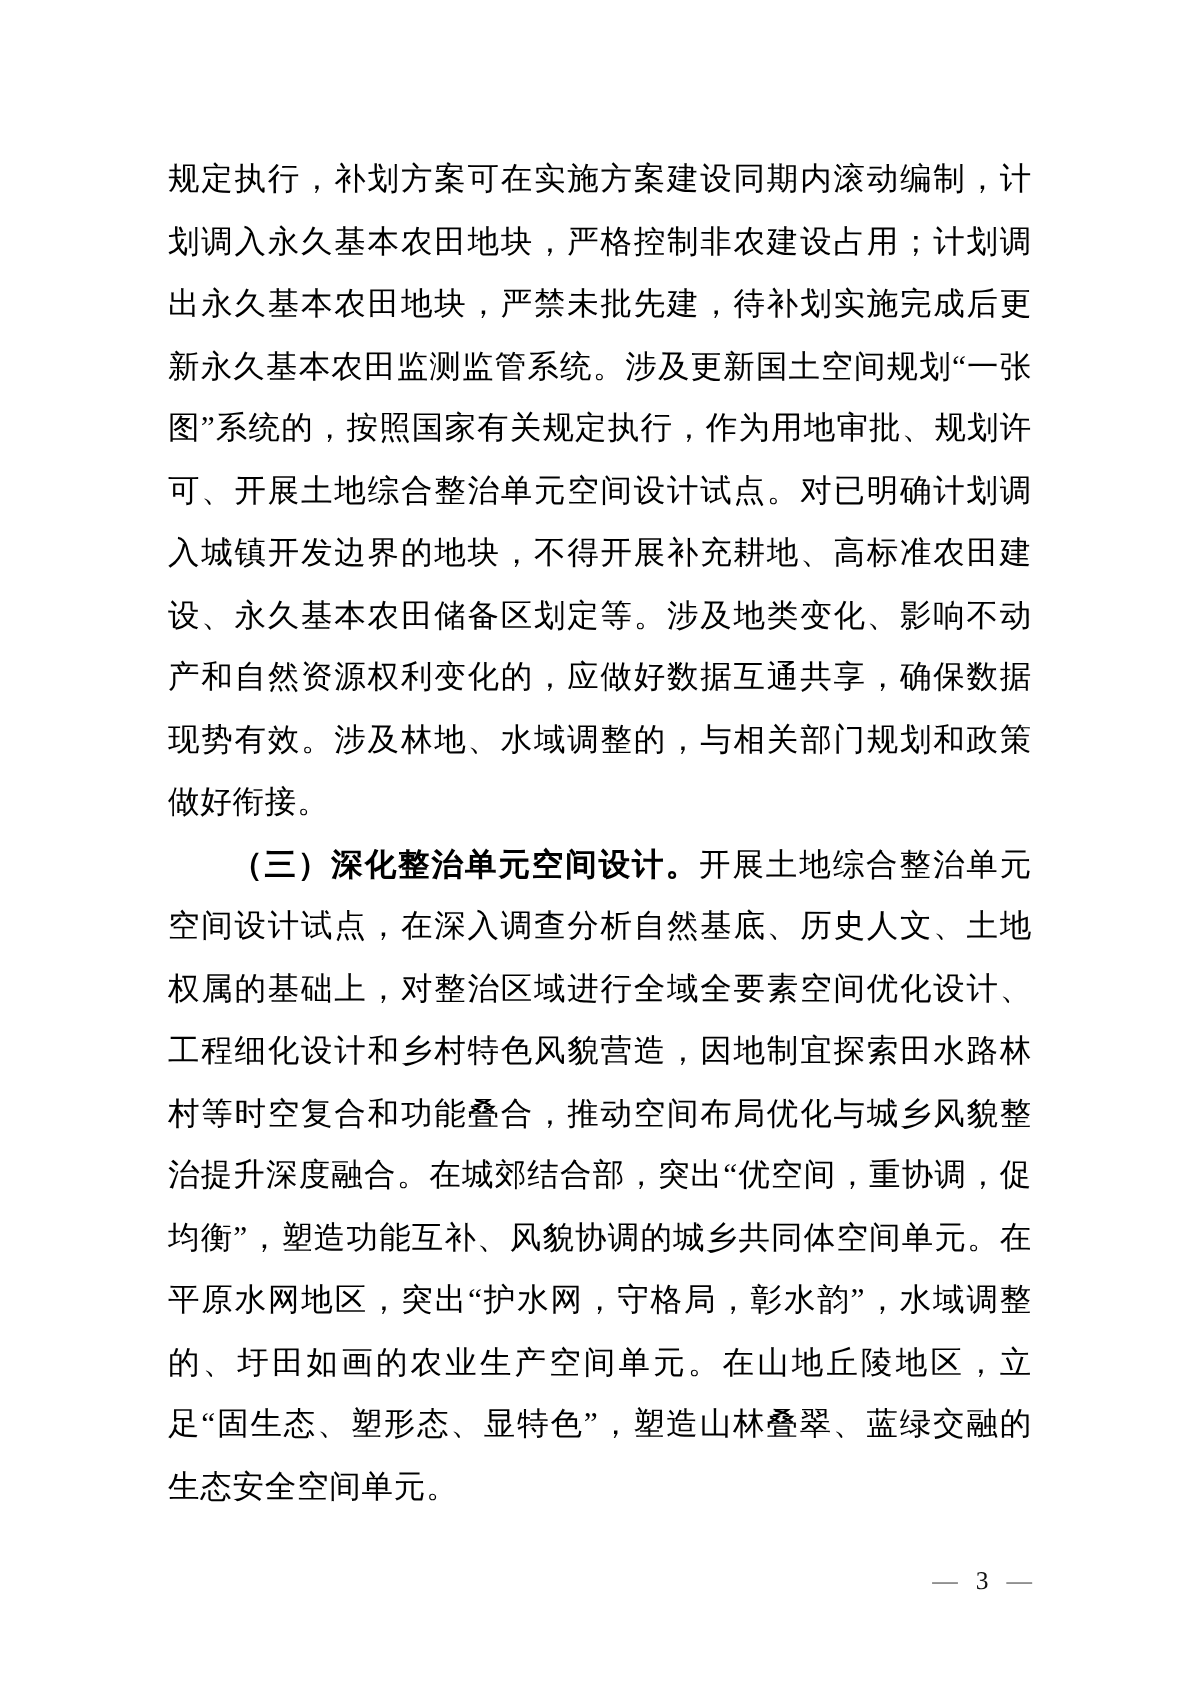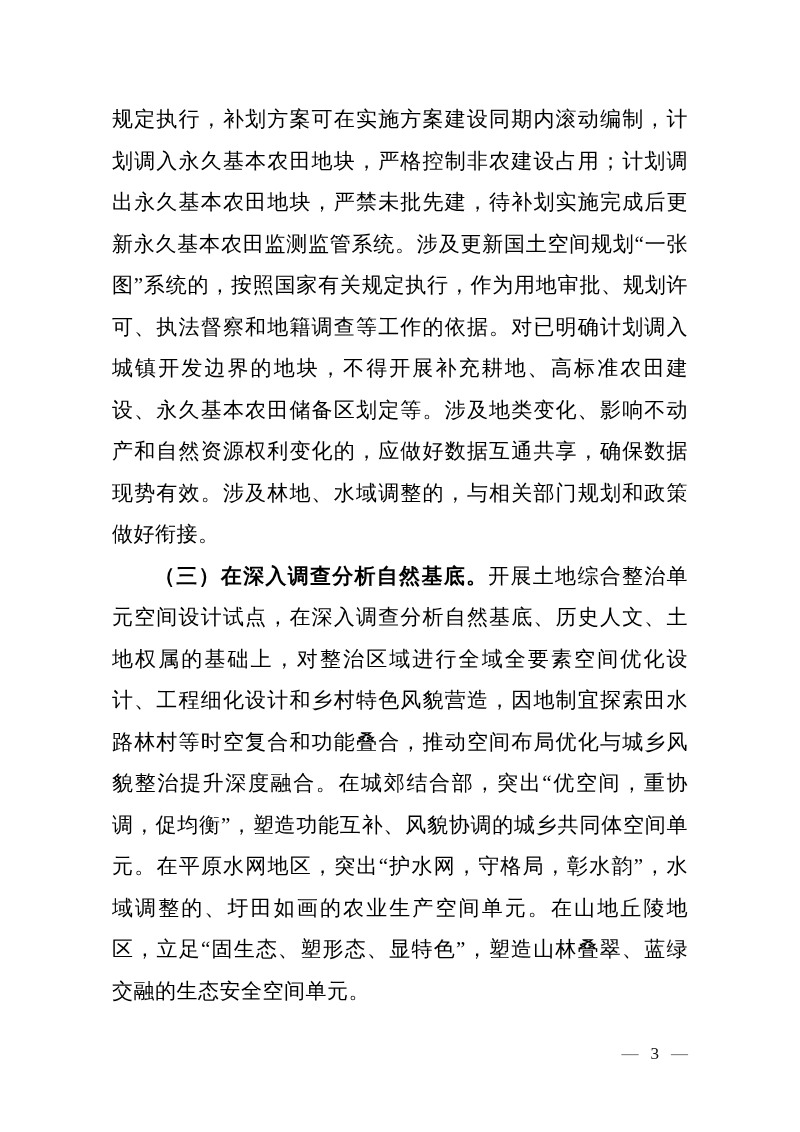--- a/index.html
+++ b/index.html
@@ -41,22 +41,22 @@
   }
   .footer .dash { color: #8a8a8a; font-weight: bold; letter-spacing: 0; }
   .footer .num { color: #111111; }
 </style>
 </head>
 <body>
 
 <div class="page">
 
   <div class="body-text">
-    <p class="para">规定执行，补划方案可在实施方案建设同期内滚动编制，计划调入永久基本农田地块，严格控制非农建设占用；计划调出永久基本农田地块，严禁未批先建，待补划实施完成后更新永久基本农田监测监管系统。涉及更新国土空间规划“一张图”系统的，按照国家有关规定执行，作为用地审批、规划许可、执法督察和地籍调查等工作的依据。对已明确计划调入城镇开发边界的地块，不得开展补充耕地、高标准农田建设、永久基本农田储备区划定等。涉及地类变化、影响不动产和自然资源权利变化的，应做好数据互通共享，确保数据现势有效。涉及林地、水域调整的，与相关部门规划和政策做好衔接。</p>
-    <p class="para indent"><span class="lead">（三）在深入调查分析自然基底。</span><span>开展土地综合整治单元空间设计试点，在深入调查分析自然基底、历史人文、土地权属的基础上，对整治区域进行全域全要素空间优化设计、工程细化设计和乡村特色风貌营造，因地制宜探索田水路林村等时空复合和功能叠合，推动空间布局优化与城乡风貌整治提升深度融合。在城郊结合部，突出“优空间，重协调，促均衡”，塑造功能互补、风貌协调的城乡共同体空间单元。在平原水网地区，突出“护水网，守格局，彰水韵”，水域调整的、圩田如画的农业生产空间单元。在山地丘陵地区，立足“固生态、塑形态、显特色”，塑造山林叠翠、蓝绿交融的生态安全空间单元。</span></p>
+    <p class="para">规定执行，补划方案可在实施方案建设同期内滚动编制，计划调入永久基本农田地块，严格控制非农建设占用；计划调出永久基本农田地块，严禁未批先建，待补划实施完成后更新永久基本农田监测监管系统。涉及更新国土空间规划“一张图”系统的，按照国家有关规定执行，作为用地审批、规划许可、开展土地综合整治单元空间设计试点。对已明确计划调入城镇开发边界的地块，不得开展补充耕地、高标准农田建设、永久基本农田储备区划定等。涉及地类变化、影响不动产和自然资源权利变化的，应做好数据互通共享，确保数据现势有效。涉及林地、水域调整的，与相关部门规划和政策做好衔接。</p>
+    <p class="para indent"><span class="lead">（三）深化整治单元空间设计。</span><span>开展土地综合整治单元空间设计试点，在深入调查分析自然基底、历史人文、土地权属的基础上，对整治区域进行全域全要素空间优化设计、工程细化设计和乡村特色风貌营造，因地制宜探索田水路林村等时空复合和功能叠合，推动空间布局优化与城乡风貌整治提升深度融合。在城郊结合部，突出“优空间，重协调，促均衡”，塑造功能互补、风貌协调的城乡共同体空间单元。在平原水网地区，突出“护水网，守格局，彰水韵”，水域调整的、圩田如画的农业生产空间单元。在山地丘陵地区，立足“固生态、塑形态、显特色”，塑造山林叠翠、蓝绿交融的生态安全空间单元。</span></p>
   </div>
 
   <div class="footer">
     <span class="dash">—</span>
     <span class="num">3</span>
     <span class="dash">—</span>
   </div>
 
 </div>
 

